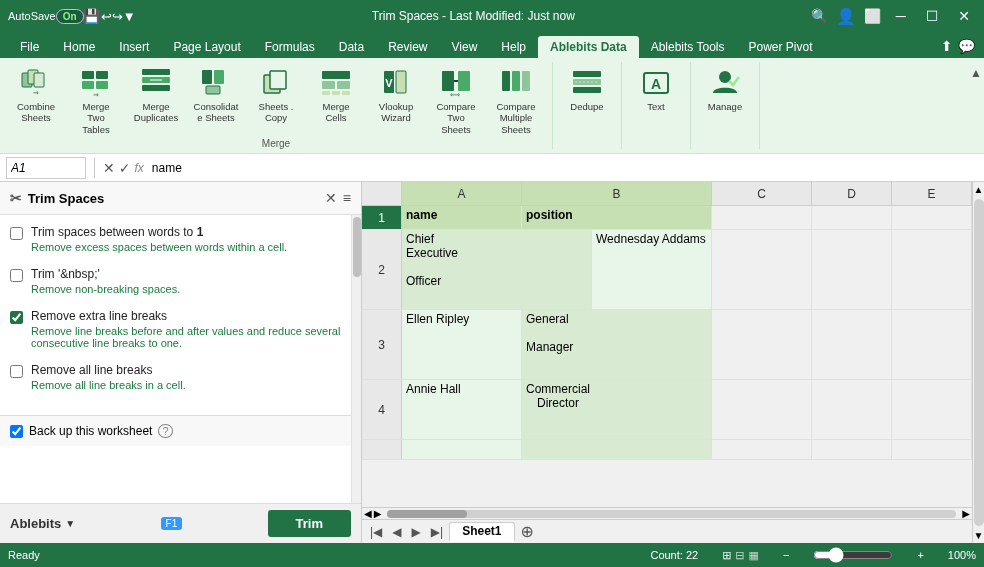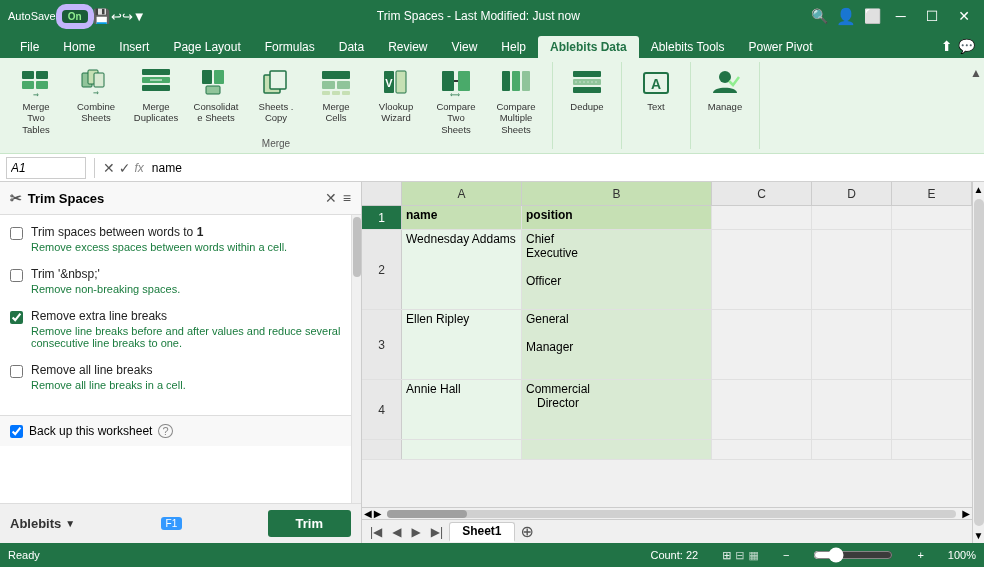--- a/index.html
+++ b/index.html
@@ -12,21 +12,21 @@
       display: flex;
       align-items: center;
       justify-content: space-between;
       padding: 0 8px;
       color: white;
     }
     .title-bar-left { display: flex; align-items: center; }
     .autosave-label { font-size: 11px; }
     .autosave-toggle {
       background: #1a5c37;
-      border: 6px solid #c4b5fd;
+      border: 1px solid #c4b5fd;
       border-radius: 10px;
       padding: 1px 6px;
       font-size: 10px;
       color: white;
     }
     .autosave-on { color: #90ee90; font-weight: bold; }
     .title-bar-center { font-size: 12px; color: white; }
     .title-bar-right { display: flex; align-items: center; gap: 8px; }
     .win-btn { background: none; border: none; color: white; font-size: 14px; cursor: pointer; padding: 2px 6px; }
 
@@ -360,43 +360,43 @@
     <button style="background:none;border:none;color:white;cursor:pointer;font-size:14px;">⬆</button>
     <button style="background:none;border:none;color:white;cursor:pointer;font-size:14px;">💬</button>
   </div>
 </div>
 
 <div class="ribbon">
 
   <div class="ribbon-group">
     <div class="ribbon-buttons">
 
+      <button class="ribbon-btn">
+        <div class="ribbon-btn-icon">
+          <svg width="32" height="32" viewBox="0 0 32 32">
+            <rect x="2" y="6" width="10" height="14" fill="#90c49a" rx="1" stroke="#217346" stroke-width="1"></rect>
+            <rect x="8" y="3" width="10" height="14" fill="#c6e0b4" rx="1" stroke="#217346" stroke-width="1"></rect>
+            <rect x="14" y="6" width="10" height="14" fill="#d9ead3" rx="1" stroke="#217346" stroke-width="1"></rect>
+            <text x="16" y="28" text-anchor="middle" font-size="7" fill="#217346">⇒</text>
+          </svg>
+        </div>
+        <span class="ribbon-btn-label">Combine Sheets</span>
+      </button>
+
       <button class="ribbon-btn large">
         <div class="ribbon-btn-icon">
           <svg width="32" height="32" viewBox="0 0 32 32">
             <rect x="2" y="4" width="12" height="8" fill="#217346" rx="1"></rect>
             <rect x="2" y="14" width="12" height="8" fill="#4aaa6a" rx="1"></rect>
             <rect x="16" y="4" width="12" height="8" fill="#217346" rx="1"></rect>
             <rect x="16" y="14" width="12" height="8" fill="#4aaa6a" rx="1"></rect>
             <text x="16" y="30" text-anchor="middle" font-size="7" fill="#217346">⇒</text>
           </svg>
         </div>
         <span class="ribbon-btn-label">Merge Two Tables</span>
-      </button>
-
-      <button class="ribbon-btn">
-        <div class="ribbon-btn-icon">
-          <svg width="32" height="32" viewBox="0 0 32 32">
-            <rect x="2" y="6" width="10" height="14" fill="#90c49a" rx="1" stroke="#217346" stroke-width="1"></rect>
-            <rect x="8" y="3" width="10" height="14" fill="#c6e0b4" rx="1" stroke="#217346" stroke-width="1"></rect>
-            <rect x="14" y="6" width="10" height="14" fill="#d9ead3" rx="1" stroke="#217346" stroke-width="1"></rect>
-            <text x="16" y="28" text-anchor="middle" font-size="7" fill="#217346">⇒</text>
-          </svg>
-        </div>
-        <span class="ribbon-btn-label">Combine Sheets</span>
       </button>
 
       <button class="ribbon-btn">
         <div class="ribbon-btn-icon">
           <svg width="32" height="32" viewBox="0 0 32 32">
             <rect x="2" y="2" width="28" height="6" fill="#217346" rx="1"></rect>
             <rect x="2" y="10" width="28" height="6" fill="#4aaa6a" rx="1"></rect>
             <rect x="2" y="18" width="28" height="6" fill="#217346" rx="1"></rect>
             <line x1="10" y1="13" x2="22" y2="13" stroke="white" stroke-width="1"></line>
           </svg>
@@ -634,24 +634,24 @@
         <div class="cell header-cell" style="width:120px;">name</div>
         <div class="cell b-col" style="width:190px;font-weight:bold;background:#c6e0b4;">position</div>
         <div class="cell" style="width:100px;"></div>
         <div class="cell" style="width:80px;"></div>
         <div class="cell" style="width:80px;"></div>
 
       </div>
 
       <div class="sheet-row" style="height:80px;">
         <div class="row-num">2</div>
-        <div class="cell selected-col" style="width:120px;">Wednesday Addams</div>
         <div class="cell b-col" style="width:190px;">
           <div>Chief<br>Executive<br><br>Officer</div>
         </div>
+        <div class="cell selected-col" style="width:120px;">Wednesday Addams</div>
         <div class="cell" style="width:100px;"></div>
         <div class="cell" style="width:80px;"></div>
         <div class="cell" style="width:80px;"></div>
 
       </div>
 
       <div class="sheet-row" style="height:70px;">
         <div class="row-num">3</div>
         <div class="cell selected-col" style="width:120px;">Ellen Ripley</div>
         <div class="cell b-col" style="width:190px;">

